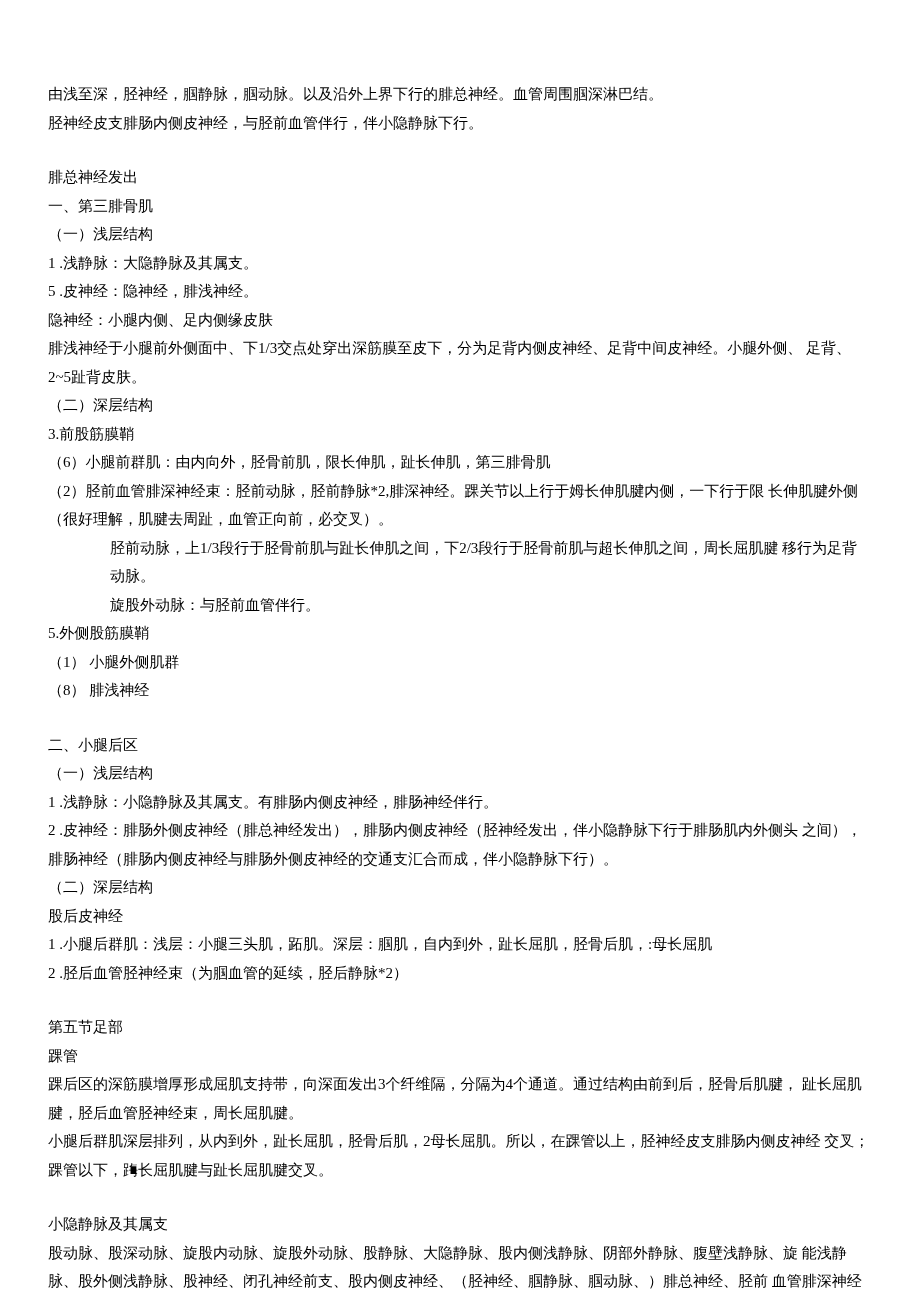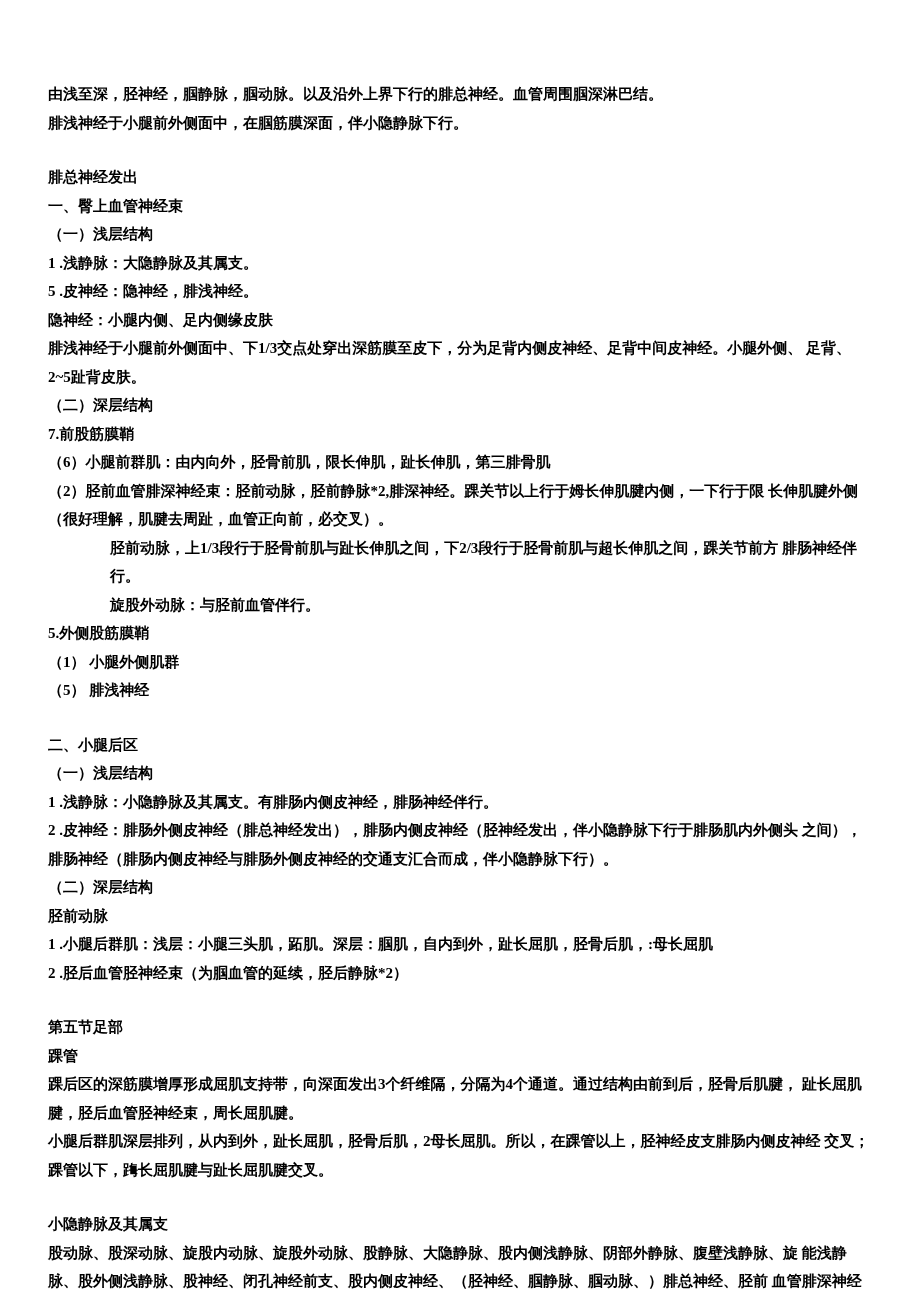--- a/index.html
+++ b/index.html
@@ -9,60 +9,59 @@
     color: #000;
     background: #fff;
     margin: 0;
     padding: 80px 48px 40px 48px;
     width: 920px;
     box-sizing: border-box;
   }
   p {
     margin: 0;
     padding: 0;
-    font-weight: bold;
   }
   .spacer {
     height: 26px;
   }
   .sub { padding-left: 62px; }
 </style>
 </head>
 <body>
 
 <p>由浅至深，胫神经，腘静脉，腘动脉。以及沿外上界下行的腓总神经。血管周围腘深淋巴结。</p>
-<p>腓浅神经于小腿前外侧面中，在腘筋膜深面，伴小隐静脉下行。</p>
+<p>胫神经皮支腓肠内侧皮神经，与胫前血管伴行，伴小隐静脉下行。</p>
 
 <div class="spacer"></div>
 
 <p>腓总神经发出</p>
-<p>一、臀上血管神经束</p>
+<p>一、第三腓骨肌</p>
 <p>（一）浅层结构</p>
 <p>1 .浅静脉：大隐静脉及其属支。</p>
 <p>5 .皮神经：隐神经，腓浅神经。</p>
 <p>隐神经：小腿内侧、足内侧缘皮肤</p>
 <p>腓浅神经于小腿前外侧面中、下1/3交点处穿出深筋膜至皮下，分为足背内侧皮神经、足背中间皮神经。小腿外侧、 足背、2~5趾背皮肤。</p>
 <p>（二）深层结构</p>
-<p>7.前股筋膜鞘</p>
+<p>3.前股筋膜鞘</p>
 <p>（6）小腿前群肌：由内向外，胫骨前肌，限长伸肌，趾长伸肌，第三腓骨肌</p>
 <p>（2）胫前血管腓深神经束：胫前动脉，胫前静脉*2,腓深神经。踝关节以上行于姆长伸肌腱内侧，一下行于限 长伸肌腱外侧（很好理解，肌腱去周趾，血管正向前，必交叉）。</p>
-<p class="sub">胫前动脉，上1/3段行于胫骨前肌与趾长伸肌之间，下2/3段行于胫骨前肌与超长伸肌之间，踝关节前方 腓肠神经伴行。</p>
+<p class="sub">胫前动脉，上1/3段行于胫骨前肌与趾长伸肌之间，下2/3段行于胫骨前肌与超长伸肌之间，周长屈肌腱 移行为足背动脉。</p>
 <p class="sub">旋股外动脉：与胫前血管伴行。</p>
 <p>5.外侧股筋膜鞘</p>
 <p>（1） 小腿外侧肌群</p>
-<p>（5） 腓浅神经</p>
+<p>（8） 腓浅神经</p>
 
 <div class="spacer"></div>
 
 <p>二、小腿后区</p>
 <p>（一）浅层结构</p>
 <p>1 .浅静脉：小隐静脉及其属支。有腓肠内侧皮神经，腓肠神经伴行。</p>
 <p>2 .皮神经：腓肠外侧皮神经（腓总神经发出），腓肠内侧皮神经（胫神经发出，伴小隐静脉下行于腓肠肌内外侧头   之间），腓肠神经（腓肠内侧皮神经与腓肠外侧皮神经的交通支汇合而成，伴小隐静脉下行）。</p>
 <p>（二）深层结构</p>
-<p>胫前动脉</p>
+<p>股后皮神经</p>
 <p>1 .小腿后群肌：浅层：小腿三头肌，跖肌。深层：腘肌，自内到外，趾长屈肌，胫骨后肌，:母长屈肌</p>
 <p>2  .胫后血管胫神经束（为腘血管的延续，胫后静脉*2）</p>
 
 <div class="spacer"></div>
 
 <p>第五节足部</p>
 <p>踝管</p>
 <p>踝后区的深筋膜增厚形成屈肌支持带，向深面发出3个纤维隔，分隔为4个通道。通过结构由前到后，胫骨后肌腱， 趾长屈肌腱，胫后血管胫神经束，周长屈肌腱。</p>
 <p>小腿后群肌深层排列，从内到外，趾长屈肌，胫骨后肌，2母长屈肌。所以，在踝管以上，胫神经皮支腓肠内侧皮神经 交叉；踝管以下，踇长屈肌腱与趾长屈肌腱交叉。</p>
 

